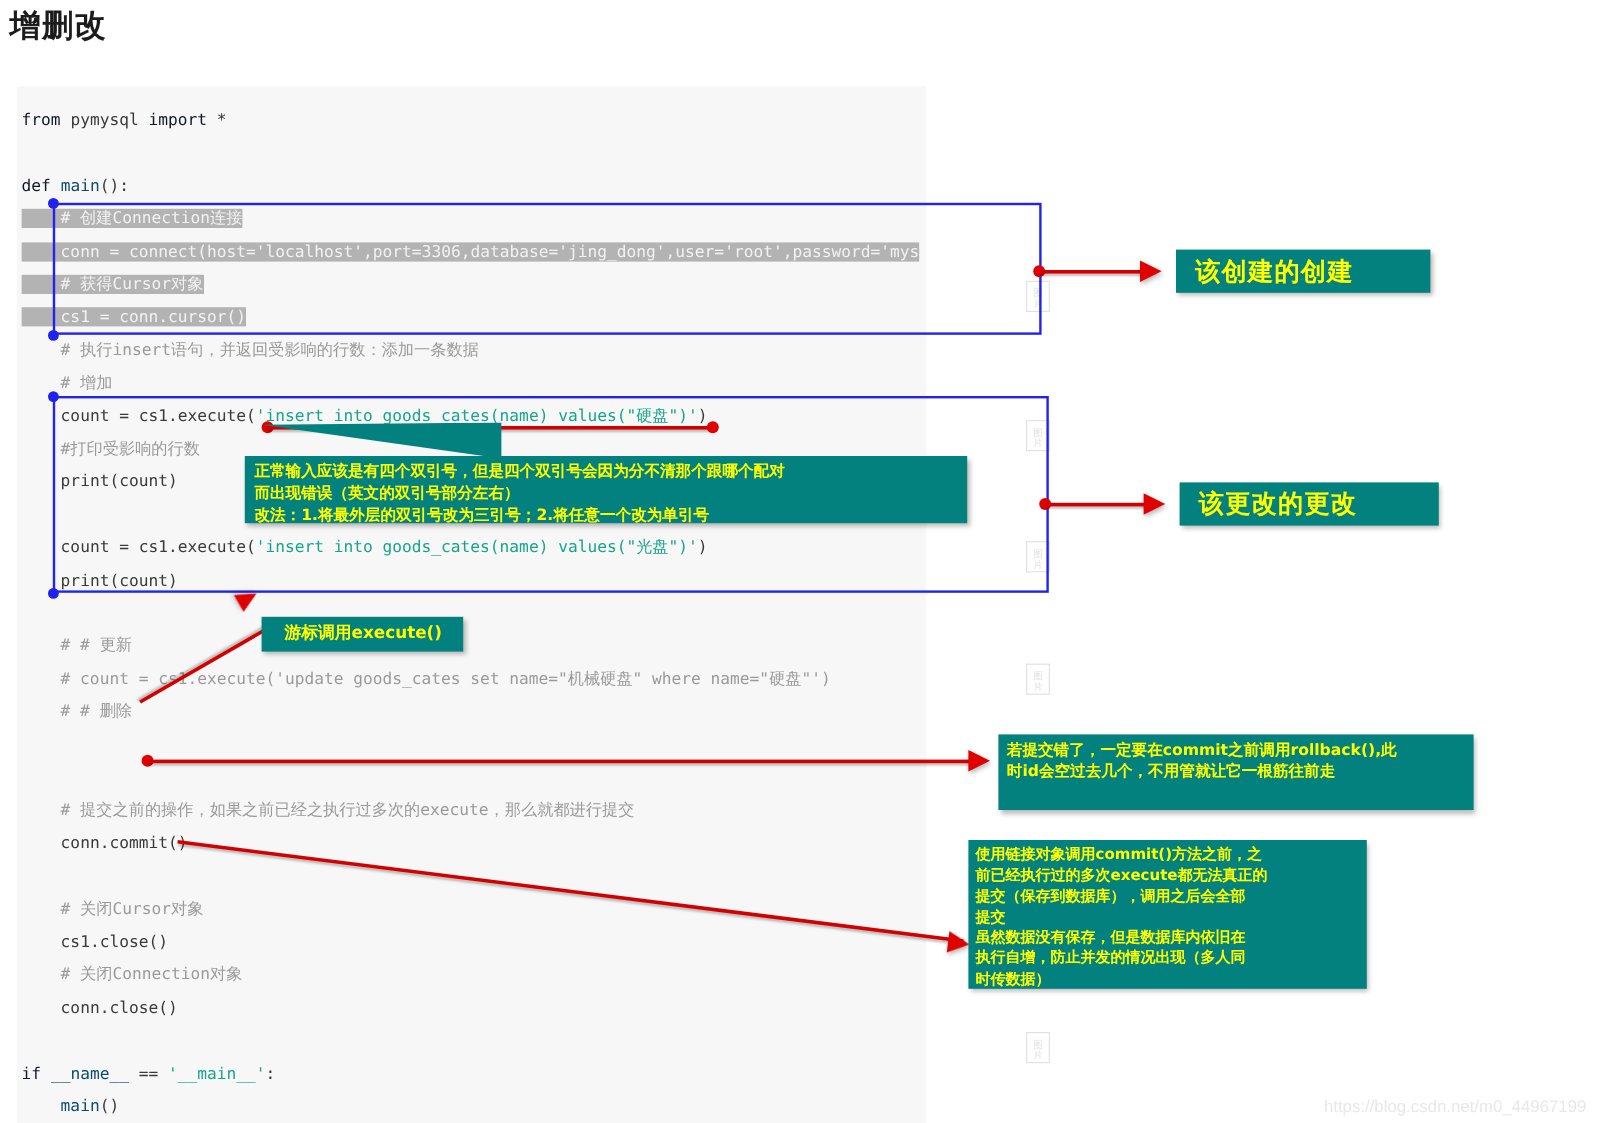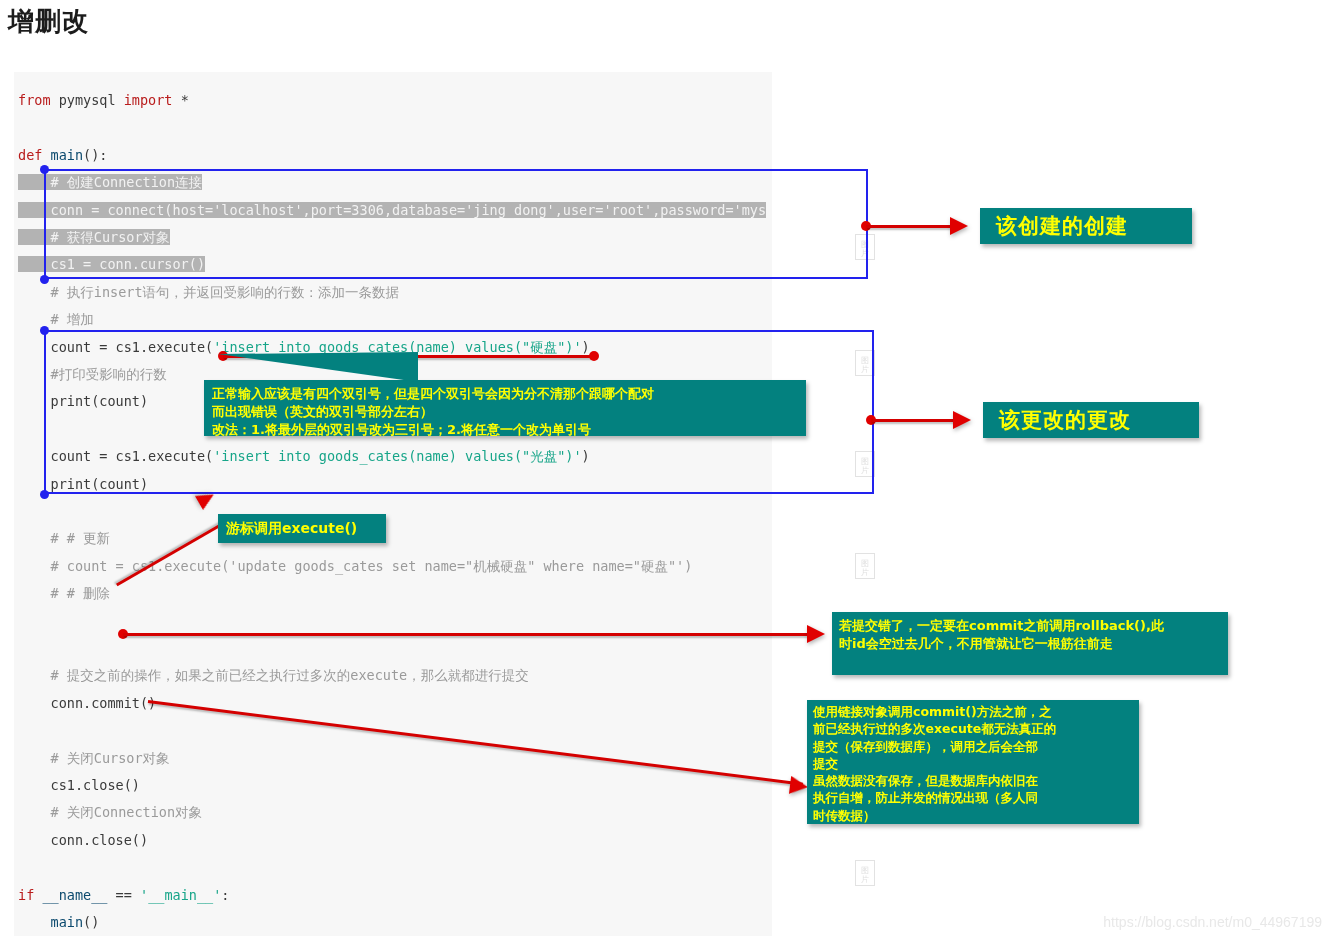--- a/index.html
+++ b/index.html
@@ -24,21 +24,21 @@
     overflow:hidden;
   }
   .code-line{
     position:absolute;left:0;
     white-space:pre;
     font-family:"DejaVu Sans Mono","Liberation Mono",monospace;
     font-size:13.5px;
     line-height:16px;
     color:#3a3a3a;
   }
-  .cl-kw{color:#b91c1c;}
+  .cl-kw{color:#0f172a;}
   .cl-str{color:#17a589;}
   .cl-com{color:#9a9a9a;}
   .cl-fn{color:#0c4a6e;}
   .cl-plain{color:#3a3a3a;}
   .sel{background:#b3b3b3;color:#f2f2f2;}
   .sel .cl-com,.sel .cl-str,.sel .cl-kw,.sel .cl-fn,.sel .cl-plain{color:#f2f2f2;}
   
   .broken-img{
     position:absolute;
     width:20px;height:26px;
@@ -196,21 +196,21 @@
 <div class="callout big" style="left:983px;top:402px;width:216px;height:36px;line-height:36px;padding-left:16px;">该更改的更改</div>
 
 <div class="callout small" style="left:204px;top:380px;width:602px;height:56px;padding:5px 8px;">正常输入应该是有四个双引号，但是四个双引号会因为分不清那个跟哪个配对
 而出现错误（英文的双引号部分左右）
 改法：1.将最外层的双引号改为三引号；2.将任意一个改为单引号</div>
 
 <svg style="position:absolute;left:218px;top:352px;width:200px;height:32px;">
   <polygon points="0,2 200,30 200,0" fill="#03817f"></polygon>
 </svg>
 
-<div class="callout small" style="left:218px;top:514px;width:168px;height:29px;line-height:29px;padding-left:8px;font-size:14px;">游标调用execute()</div>
+<div class="callout small" style="left:218px;top:514px;width:168px;height:29px;line-height:29px;padding-left:19px;font-size:14px;">游标调用execute()</div>
 
 <div class="callout small" style="left:832px;top:612px;width:396px;height:63px;padding:5px 7px;">若提交错了，一定要在commit之前调用rollback(),此
 时id会空过去几个，不用管就让它一根筋往前走</div>
 
 <div class="callout tiny" style="left:807px;top:700px;width:332px;height:124px;padding:3px 6px;line-height:17.3px;">使用链接对象调用commit()方法之前，之
 前已经执行过的多次execute都无法真正的
 提交（保存到数据库），调用之后会全部
 提交
 虽然数据没有保存，但是数据库内依旧在
 执行自增，防止并发的情况出现（多人同

